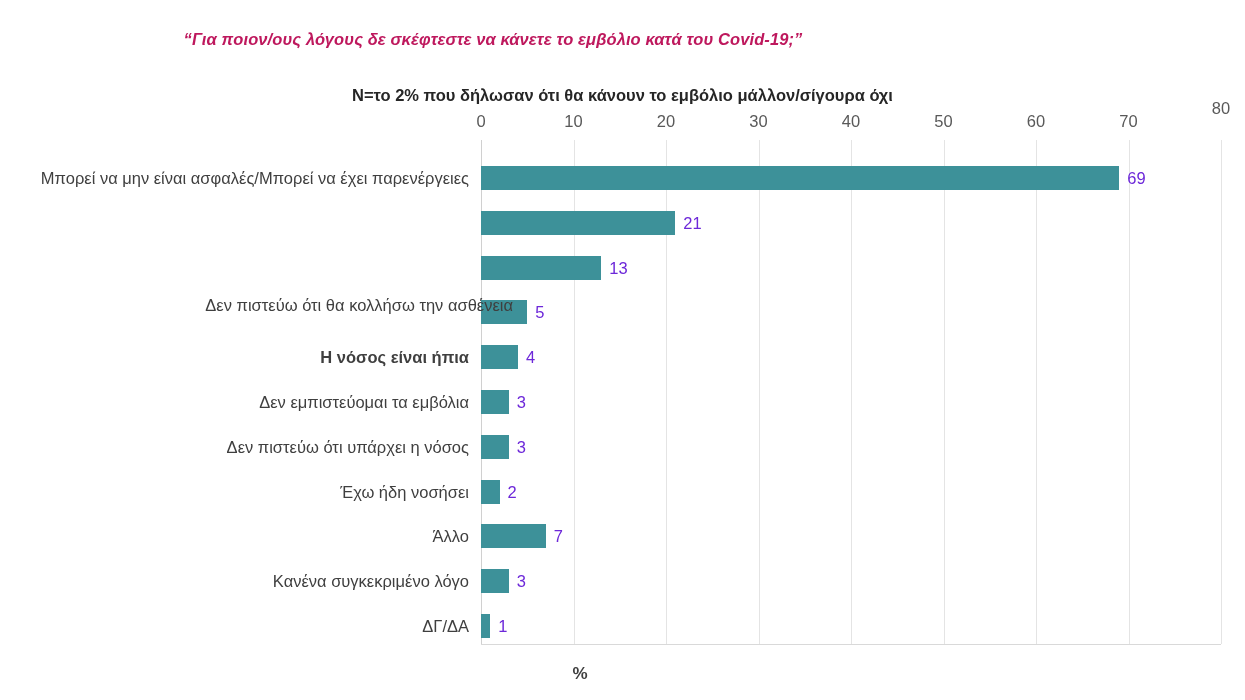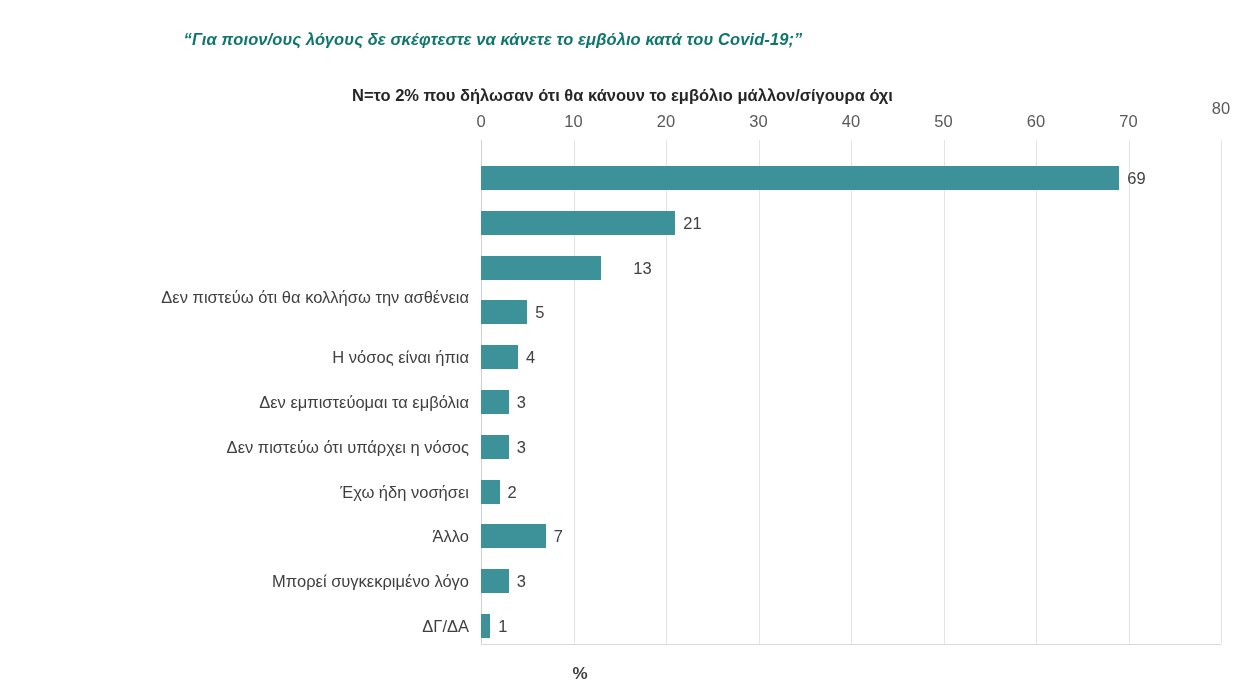--- a/index.html
+++ b/index.html
@@ -23,21 +23,21 @@
   }
   .title {
     position: absolute;
     left: 0;
     top: 30px;
     width: 986px;
     text-align: center;
     font-style: italic;
     font-weight: bold;
     font-size: 16.5px;
-    color: #0f766e;
+    color: #be185d;
     letter-spacing: 0.1px;
   }
   .subtitle {
     position: absolute;
     left: 0;
     top: 86px;
     width: 1245px;
     text-align: center;
     font-weight: bold;
     font-size: 16.5px;
@@ -78,21 +78,21 @@
     white-space: nowrap;
   }
   .bar {
     position: absolute;
     background: #3d9199;
     height: 24px;
   }
   .bar-value {
     position: absolute;
     font-size: 16.5px;
-    color: #404040;
+    color: #6d28d9;
     white-space: nowrap;
     line-height: 24px;
     height: 24px;
   }
   .cat-label-box {
     position: absolute;
     left: 0;
     width: 469px;
     text-align: right;
     font-size: 16.5px;
@@ -138,41 +138,42 @@
     <div class="xlabel" style="left: 573.5px; top: 112px;">10</div>
     <div class="xlabel" style="left: 666px; top: 112px;">20</div>
     <div class="xlabel" style="left: 758.5px; top: 112px;">30</div>
     <div class="xlabel" style="left: 851px; top: 112px;">40</div>
     <div class="xlabel" style="left: 943.5px; top: 112px;">50</div>
     <div class="xlabel" style="left: 1036px; top: 112px;">60</div>
     <div class="xlabel" style="left: 1128.5px; top: 112px;">70</div>
     <div class="xlabel" style="left: 1221px; top: 99px;">80</div>
     <div class="bar" style="left: 481px; top: 166px; width: 638.25px; background: rgb(61, 145, 153);"></div>
     <div class="bar-value" style="left: 1127.25px; top: 166px;">69</div>
+    <div class="cat-label-box" style="top: 166px;">Μπορεί να μην είναι ασφαλές/Μπορεί να έχει παρενέργειες</div>
     <div class="bar" style="left: 481px; top: 210.8px; width: 194.25px; background: rgb(61, 145, 153);"></div>
     <div class="bar-value" style="left: 683.25px; top: 210.8px;">21</div>
     <div class="bar" style="left: 481px; top: 255.6px; width: 120.25px; background: rgb(61, 145, 153);"></div>
-    <div class="bar-value" style="left: 609.25px; top: 255.6px; margin-left: 24px;">13</div>
+    <div class="bar-value" style="left: 609.25px; top: 255.6px;">13</div>
     <div class="bar" style="left: 481px; top: 300.4px; width: 46.25px; background: rgb(61, 145, 153);"></div>
     <div class="bar-value" style="left: 535.25px; top: 300.4px;">5</div>
-    <div class="cat-label-box" style="top: 285px;">Δεν πιστεύω ότι θα κολλήσω την ασθένεια</div>
+    <div class="cat-label-box" style="top: 293px; padding-left: 44px;">Δεν πιστεύω ότι θα κολλήσω την ασθένεια</div>
     <div class="bar" style="left: 481px; top: 345.2px; width: 37px; background: rgb(61, 145, 153);"></div>
     <div class="bar-value" style="left: 526px; top: 345.2px;">4</div>
-    <div class="cat-label-box" style="top: 345.2px;">Η νόσος είναι ήπια</div>
+    <div class="cat-label-box" style="top: 345.2px; font-weight: bold;">Η νόσος είναι ήπια</div>
     <div class="bar" style="left: 481px; top: 390px; width: 27.75px; background: rgb(61, 145, 153);"></div>
     <div class="bar-value" style="left: 516.75px; top: 390px;">3</div>
     <div class="cat-label-box" style="top: 390px;">Δεν εμπιστεύομαι τα εμβόλια</div>
     <div class="bar" style="left: 481px; top: 434.8px; width: 27.75px; background: rgb(61, 145, 153);"></div>
     <div class="bar-value" style="left: 516.75px; top: 434.8px;">3</div>
     <div class="cat-label-box" style="top: 434.8px;">Δεν πιστεύω ότι υπάρχει η νόσος</div>
     <div class="bar" style="left: 481px; top: 479.6px; width: 18.5px; background: rgb(61, 145, 153);"></div>
     <div class="bar-value" style="left: 507.5px; top: 479.6px;">2</div>
     <div class="cat-label-box" style="top: 479.6px;">Έχω ήδη νοσήσει</div>
     <div class="bar" style="left: 481px; top: 524.4px; width: 64.75px; background: rgb(61, 145, 153);"></div>
     <div class="bar-value" style="left: 553.75px; top: 524.4px;">7</div>
     <div class="cat-label-box" style="top: 524.4px;">Άλλο</div>
     <div class="bar" style="left: 481px; top: 569.2px; width: 27.75px; background: rgb(61, 145, 153);"></div>
     <div class="bar-value" style="left: 516.75px; top: 569.2px;">3</div>
-    <div class="cat-label-box" style="top: 569.2px;">Μπορεί συγκεκριμένο λόγο</div>
+    <div class="cat-label-box" style="top: 569.2px;">Κανένα συγκεκριμένο λόγο</div>
     <div class="bar" style="left: 481px; top: 614px; width: 9.25px; background: rgb(61, 145, 153);"></div>
     <div class="bar-value" style="left: 498.25px; top: 614px;">1</div>
     <div class="cat-label-box" style="top: 614px;">ΔΓ/ΔΑ</div>
   </div>
 
 </body></html>

